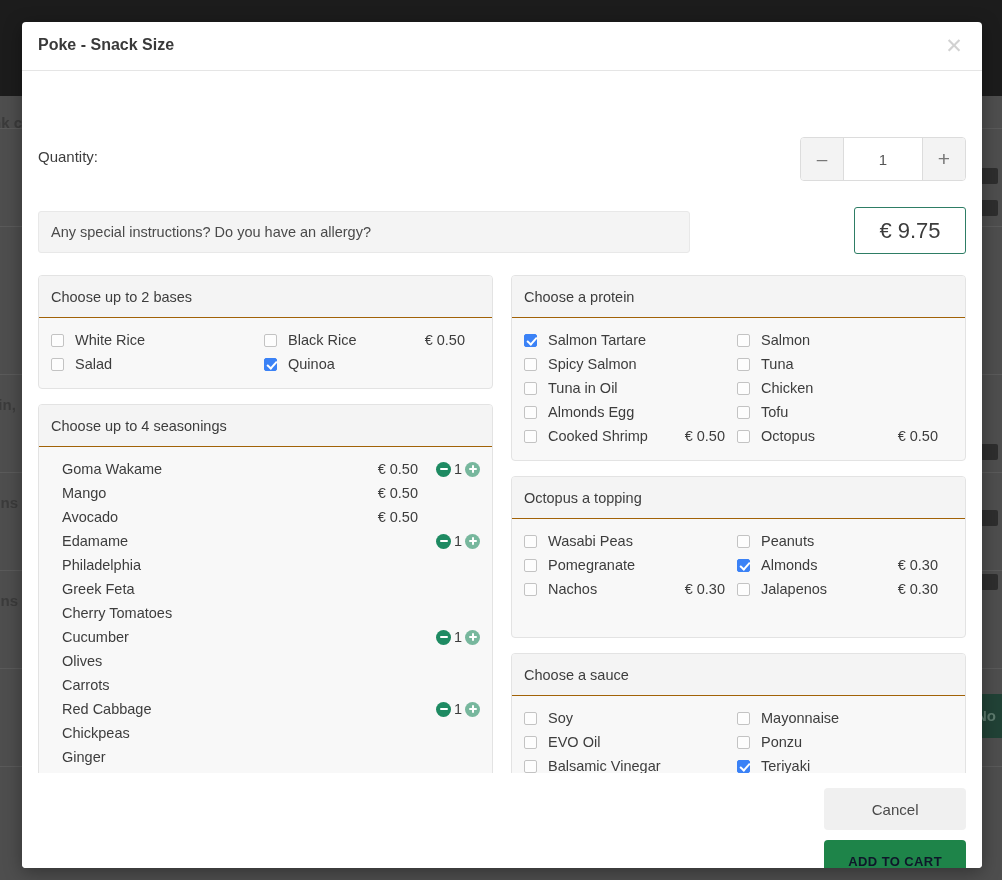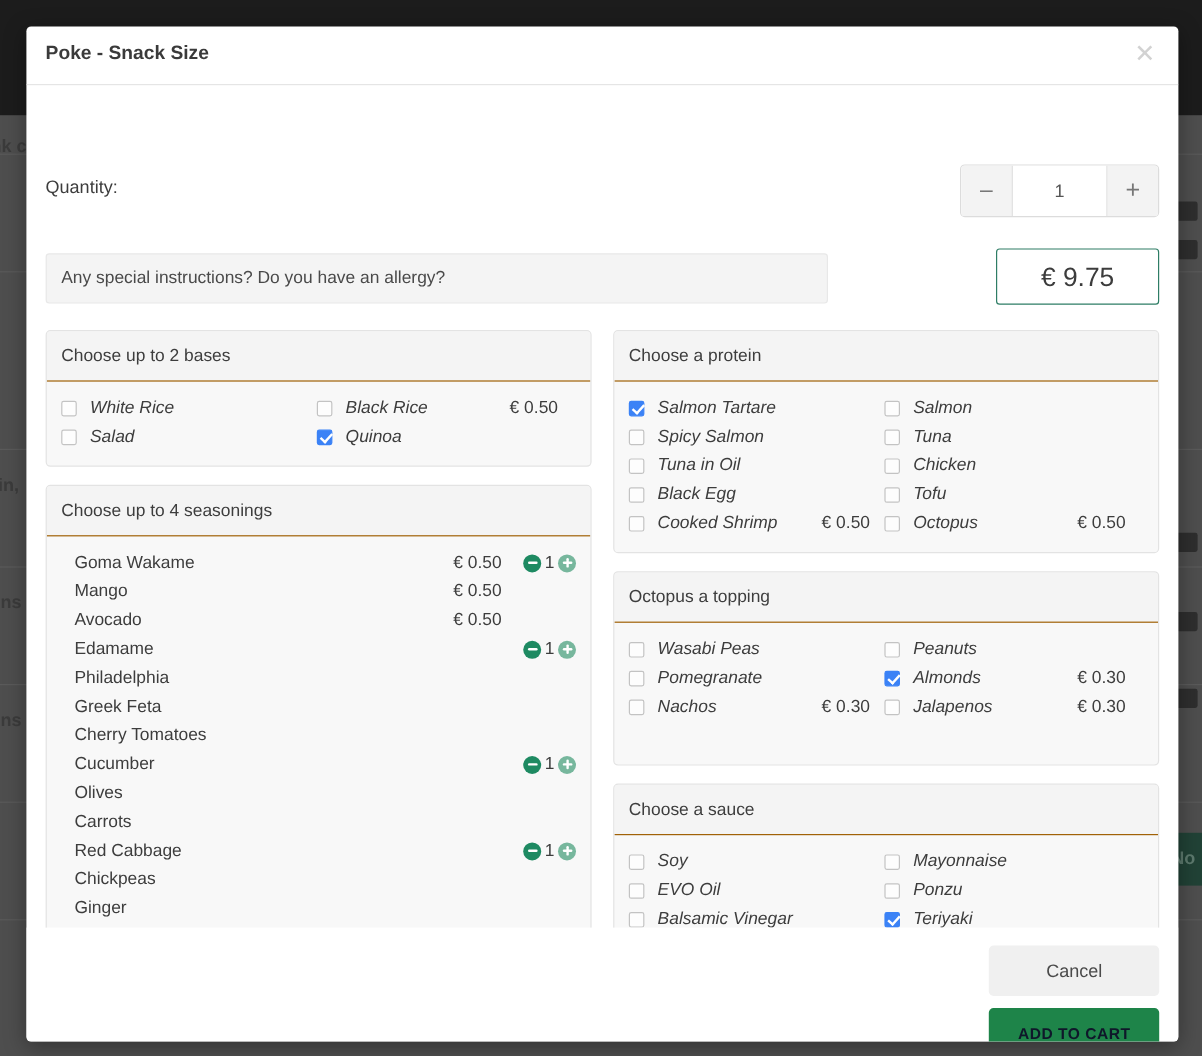--- a/index.html
+++ b/index.html
@@ -121,21 +121,21 @@
     background: #f4f4f4;
     border: 1px solid #e8e8e8;
     border-radius: 3px;
     padding: 0 12px;
     font-size: 14.5px; color: #4a4a4a;
     font-family: "Liberation Sans", sans-serif;
   }
   .notes::placeholder { color: #4a4a4a; opacity: 1; }
   .price-box {
     position: absolute; right: 16px; top: 136px;
-    width: 136px; height: 47px;
+    width: 112px; height: 47px;
     border: 1px solid #2e7d65;
     border-radius: 3px;
     background: #fff;
     display: flex; align-items: center; justify-content: center;
     font-size: 22px; color: #3c3c3c;
   }
 
   
   .cols {
     position: absolute; left: 16px; top: 204px;
@@ -191,21 +191,21 @@
   }
   .opt .cb.checked::after {
     content: "";
     position: absolute;
     left: 3.5px; top: 0.5px;
     width: 4px; height: 8px;
     border: solid #fff;
     border-width: 0 2px 2px 0;
     transform: rotate(42deg);
   }
-  .opt .lbl { white-space: nowrap; font-style: italic; }
+  .opt .lbl { white-space: nowrap; }
   .opt .price {
     margin-left: auto;
     padding-right: 0px;
     white-space: nowrap;
     font-size: 14.5px;
     color: #3d3d3d;
   }
 
   
   .opt-row {
@@ -502,21 +502,21 @@
                 <div class="opt">
                   <span class="cb"></span>
                   <span class="lbl">Tuna in Oil</span>
                 </div>
                 <div class="opt">
                   <span class="cb"></span>
                   <span class="lbl">Chicken</span>
                 </div>
                 <div class="opt">
                   <span class="cb"></span>
-                  <span class="lbl">Black Egg</span>
+                  <span class="lbl">Almonds Egg</span>
                 </div>
                 <div class="opt">
                   <span class="cb"></span>
                   <span class="lbl">Tofu</span>
                 </div>
                 <div class="opt">
                   <span class="cb"></span>
                   <span class="lbl">Cooked Shrimp</span>
                   <span class="price">€ 0.50</span>
                 </div>

